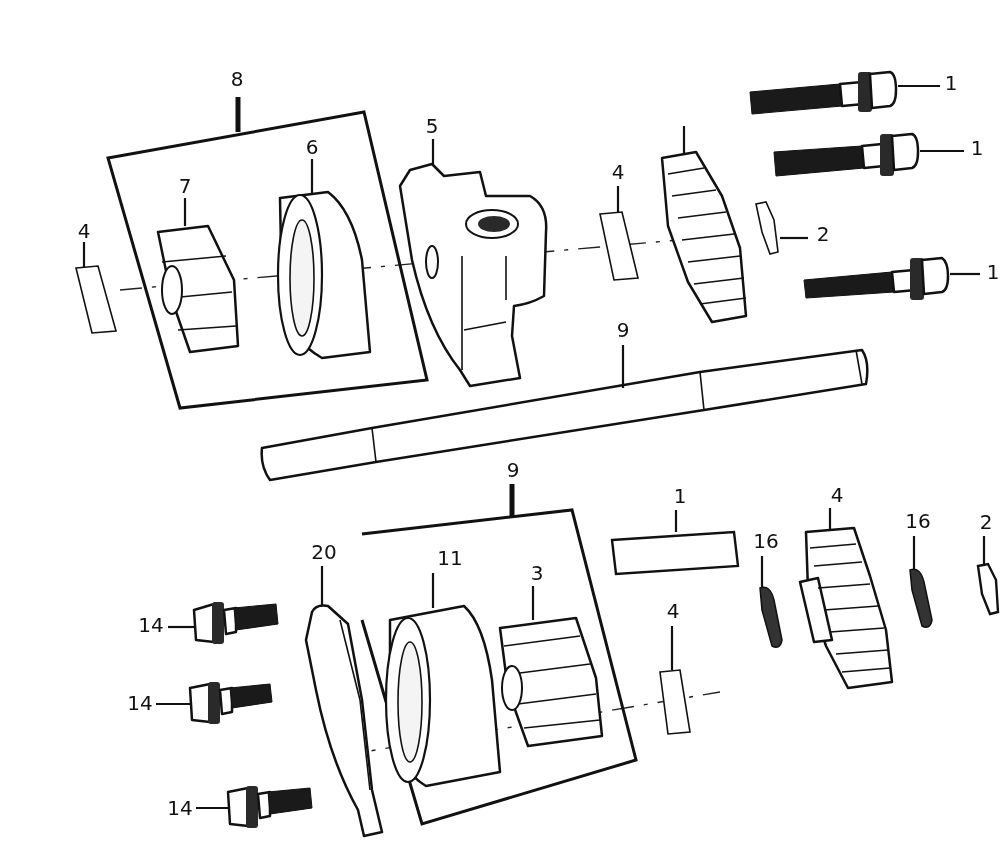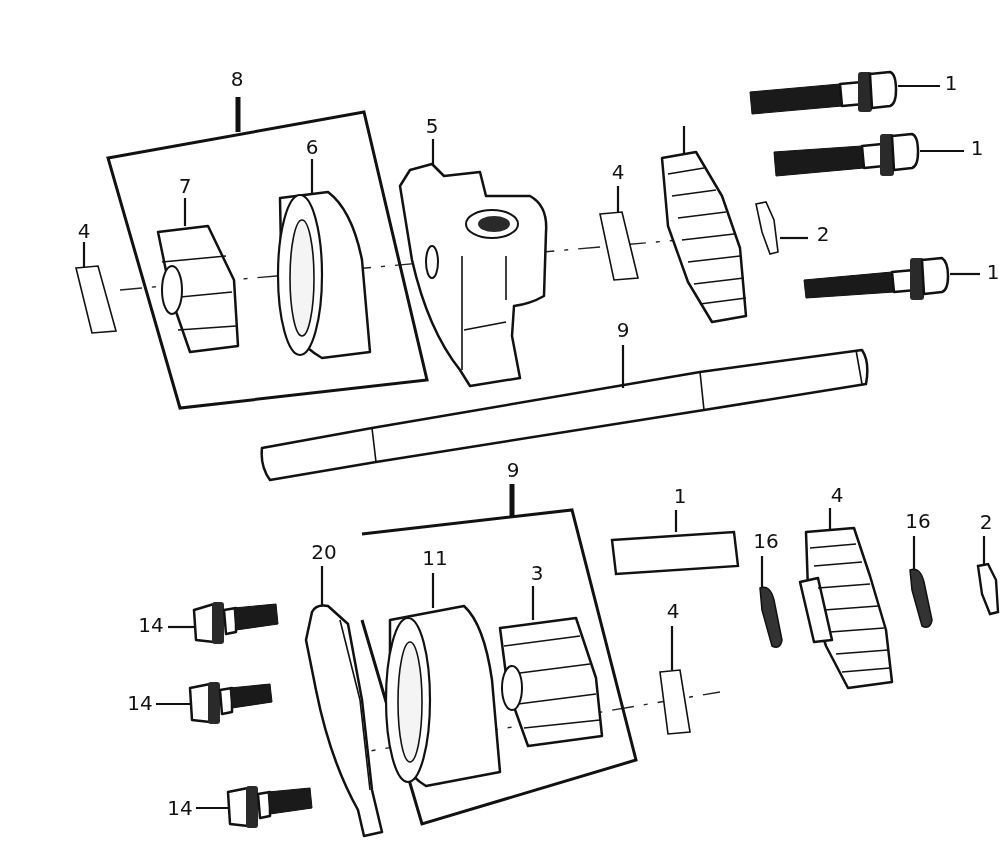--- a/index.html
+++ b/index.html
@@ -188,21 +188,21 @@
 <div class="callout-label" style="left:986px;top:522px">2</div>
 <div class="callout-label" style="left:84px;top:231px">4</div>
 <div class="callout-label" style="left:618px;top:172px">4</div>
 <div class="callout-label" style="left:673px;top:611px">4</div>
 <div class="callout-label" style="left:432px;top:126px">5</div>
 <div class="callout-label" style="left:312px;top:147px">6</div>
 <div class="callout-label" style="left:185px;top:186px">7</div>
 <div class="callout-label" style="left:237px;top:79px">8</div>
 <div class="callout-label" style="left:623px;top:330px">9</div>
 <div class="callout-label" style="left:537px;top:573px">3</div>
-<div class="callout-label" style="left:435px;top:558px">11</div>
+<div class="callout-label" style="left:450px;top:558px">11</div>
 <div class="callout-label" style="left:513px;top:470px">9</div>
 <div class="callout-label" style="left:324px;top:552px">20</div>
 <div class="callout-label" style="left:151px;top:625px">14</div>
 <div class="callout-label" style="left:140px;top:703px">14</div>
 <div class="callout-label" style="left:180px;top:808px">14</div>
 <div class="callout-label" style="left:837px;top:495px">4</div>
 <div class="callout-label" style="left:766px;top:541px">16</div>
 <div class="callout-label" style="left:918px;top:521px">16</div>
 <div class="callout-label" style="left:680px;top:496px">1</div>
 

